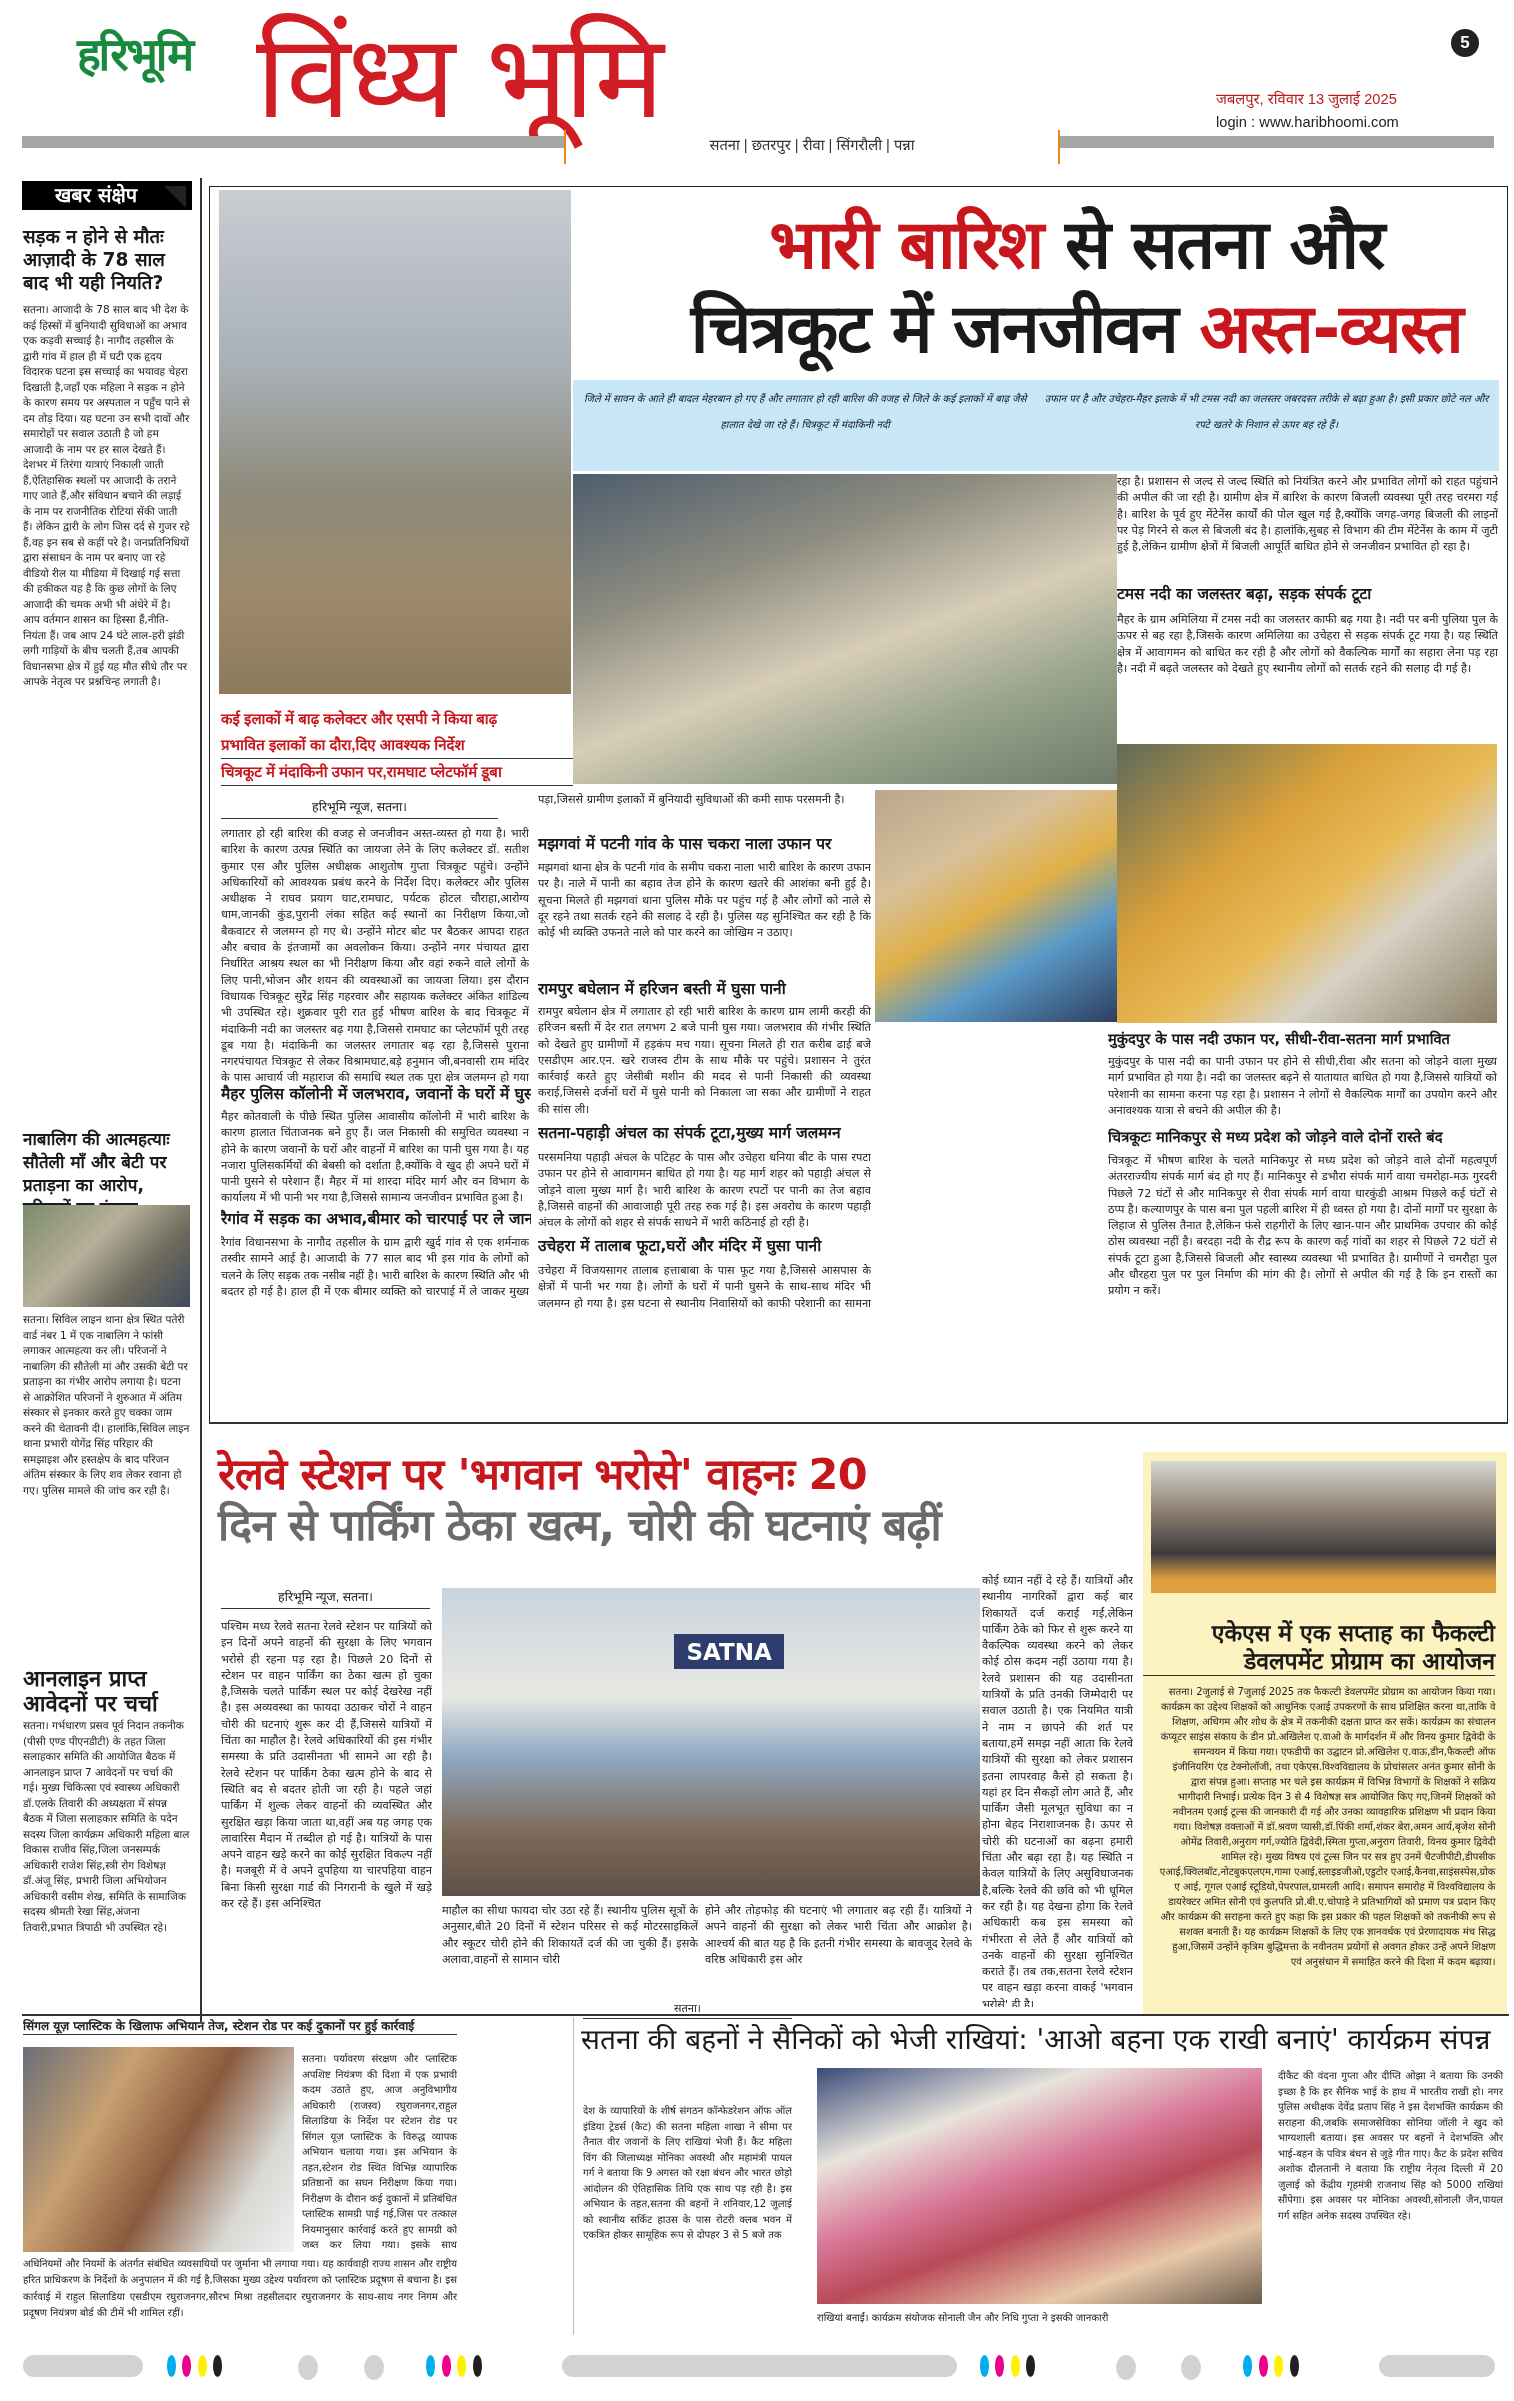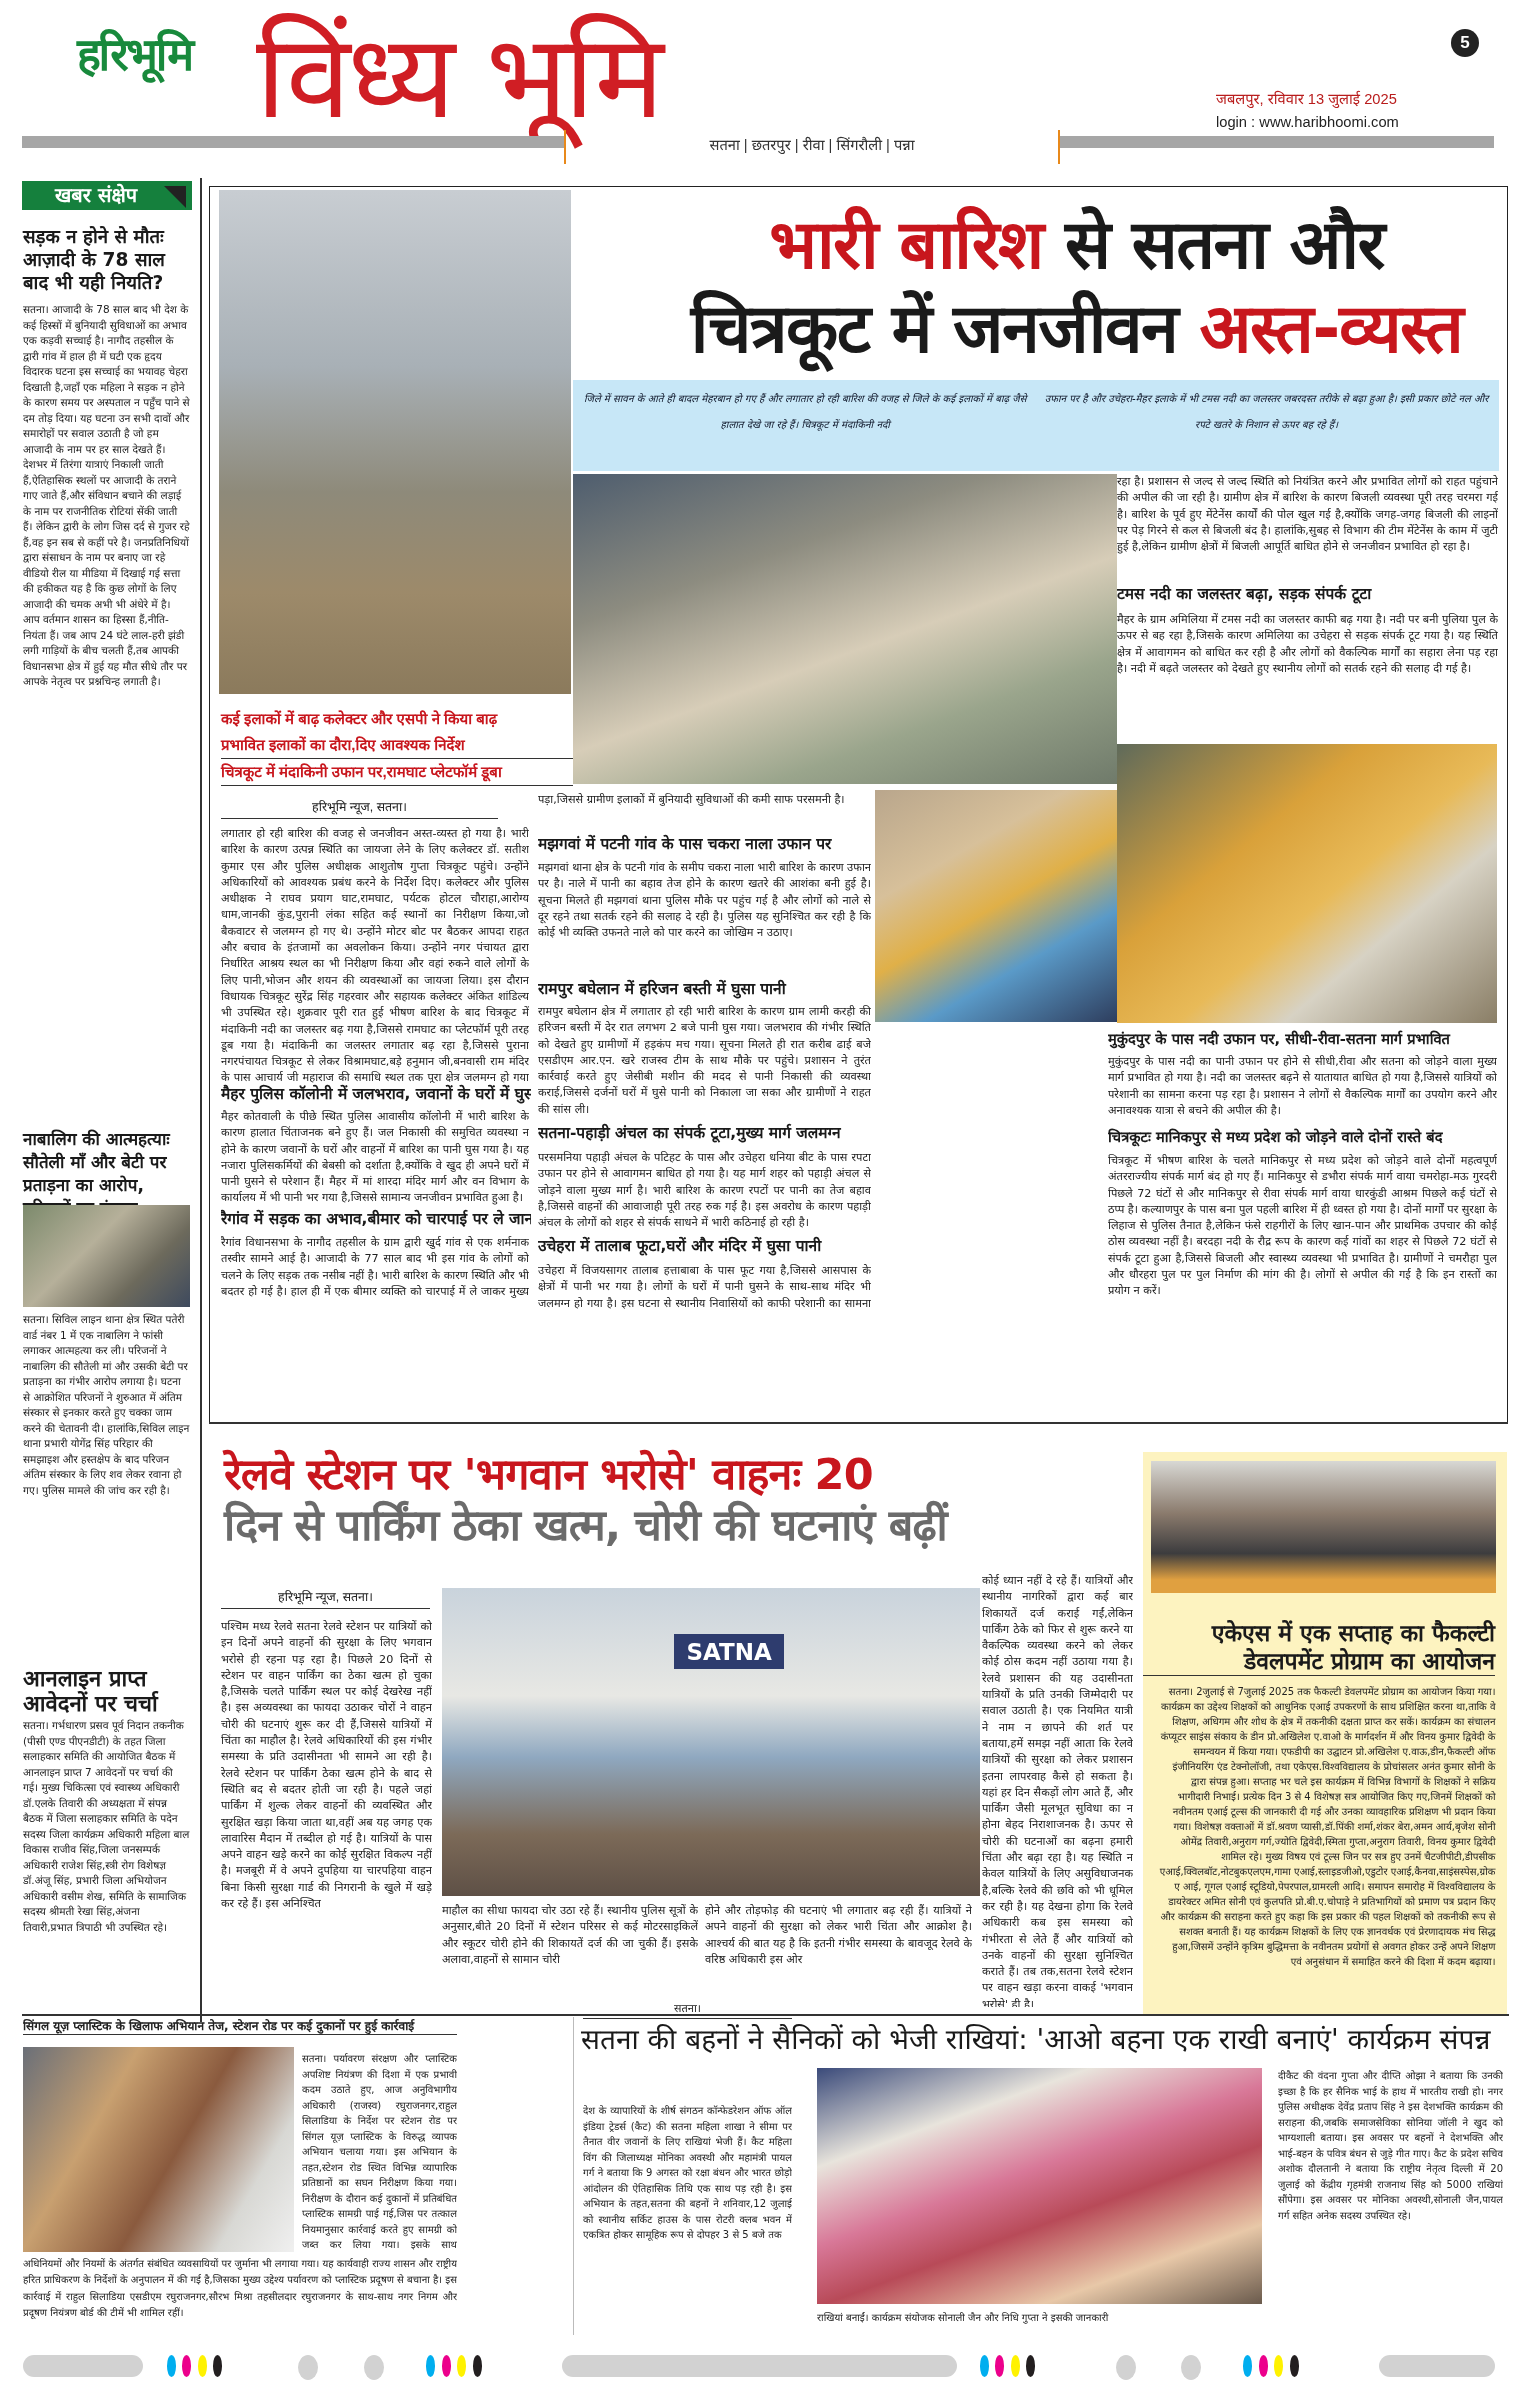--- a/index.html
+++ b/index.html
@@ -11,36 +11,36 @@
 
 #logo-small{left:77px;top:22px;font-size:45px;font-weight:bold;color:#188a3c;font-family:"DejaVu Sans",sans-serif;letter-spacing:-2.3px}
 #logo-big{left:256px;top:15.5px;font-size:116px;color:#d01e24;font-family:"DejaVu Sans",sans-serif;line-height:1.05;letter-spacing:-3.1px}
 #page-num{left:1451px;top:29px;width:28px;height:28px;border-radius:50%;background:#222;color:#fff;font-weight:bold;font-size:17px;text-align:center;line-height:28px}
 #dateline{left:1216px;top:88px;font-size:14.7px;color:#b91c1c}
 #login{left:1216px;top:114px;font-size:14.7px;color:#222}
 .topbar{top:136px;height:12.4px;background:#a6a6a6}
 #region-box{left:564px;top:130px;width:496px;height:34px;border-left:2.3px solid #e8891b;border-right:2.3px solid #e8891b}
 #region-links{left:0;top:4px;width:100%;text-align:center;font-size:14.7px;color:#333}
 
-#khabar{left:22px;top:181px;width:170px;height:29px;background:#15803d;color:#fff;font-weight:bold;font-size:20px;padding-left:33px;line-height:29px;font-family:"DejaVu Sans",sans-serif}
+#khabar{left:22px;top:181px;width:170px;height:29px;background:#000000;color:#fff;font-weight:bold;font-size:20px;padding-left:33px;line-height:29px;font-family:"DejaVu Sans",sans-serif}
 #khabar:after{content:"";position:absolute;right:6.2px;top:4.6px;border-left:22px solid transparent;border-top:22px solid #222}
 .leftcol{left:23px;width:167px}
 .left-hd{font-family:"DejaVu Sans",sans-serif;font-weight:bold;font-size:18.6px;line-height:23px;color:#1a1a1a}
 .vrule{width:1.5px;background:#333}
 
 #main-frame{left:209px;top:186px;width:1299px;height:1238px;border:1.5px solid #222}
 #main-head{left:658px;top:203px;width:837px;text-align:center;font-family:"DejaVu Sans",sans-serif;font-weight:bold;font-size:68px;line-height:84px;letter-spacing:-1.5px;color:#1a1a1a}
 #intro-box{left:573px;top:380px;width:926px;height:91px;background:#c7e7f7}
 .intro-col{top:6.2px;width:449px;font-family:"DejaVu Sans",sans-serif;font-style:italic;font-size:10px;line-height:26px;color:#0f172a;text-align:center}
 .red-sub{font-family:Liberation Sans, sans-serif;font-weight:bold;color:#c8161d;font-size:15px;line-height:26px;border-bottom:1.2px solid #333;white-space:nowrap}
 .byline{font-size:12.4px;color:#222;text-align:center;border-bottom:1.5px solid #333;padding-bottom:3.1px}
 .sub-hd{font-family:"DejaVu Sans",sans-serif;font-weight:bold;font-size:15.5px;line-height:23px;color:#1a1a1a;white-space:nowrap;overflow:hidden}
 .hrule{height:2.3px;background:#333}
 
-#rail-head{left:224px;top:1449px;width:914px;font-family:"DejaVu Sans",sans-serif;font-weight:bold;font-size:43px;line-height:51px;letter-spacing:-0.8px}
+#rail-head{left:218px;top:1449px;width:914px;font-family:"DejaVu Sans",sans-serif;font-weight:bold;font-size:43px;line-height:51px;letter-spacing:-0.8px}
 #aks-box{left:1143px;top:1452px;width:364px;height:564px;background:#fdf3c0}
 #aks-head{left:0;top:167px;width:352px;text-align:right;font-family:"DejaVu Sans",sans-serif;font-weight:bold;font-size:23px;line-height:28px;color:#1a1a1a;border-bottom:1.5px solid #333}
 
 #plastic-head{left:23px;top:2017px;width:434px;font-family:"DejaVu Sans",sans-serif;font-weight:bold;font-size:12px;border-bottom:1.5px solid #333;white-space:nowrap;overflow:hidden}
 #rakhi-head{left:581px;top:2019px;width:922px;font-family:"DejaVu Sans",sans-serif;font-size:28px;color:#1a1a1a;white-space:nowrap}
 
 .swatch{top:2355px;width:9.3px;height:22px;border-radius:50%}
 .bar-grey{top:2355px;height:22px;background:#d2d2d2;border-radius:11px}
 </style>
 </head>

